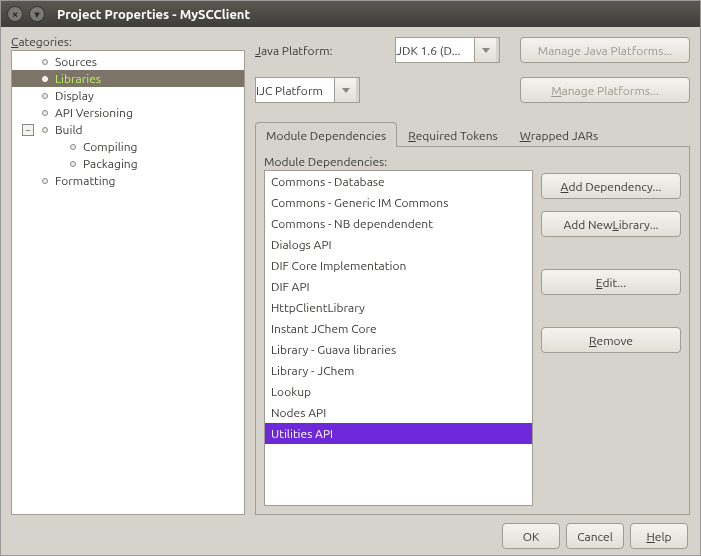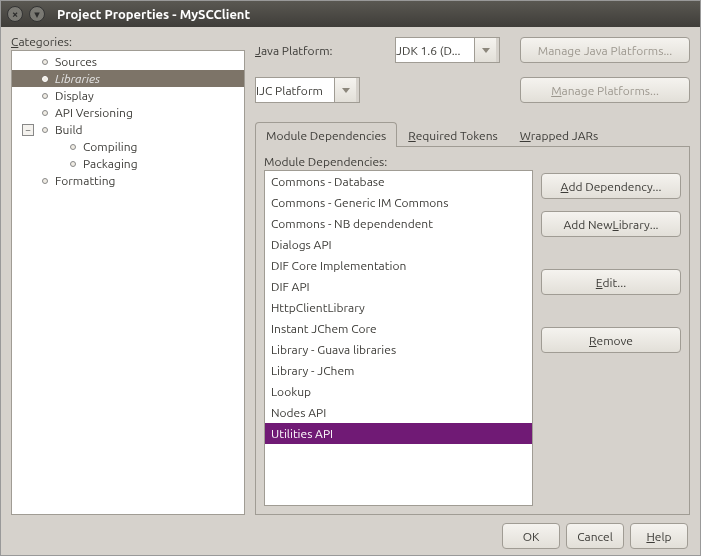--- a/index.html
+++ b/index.html
@@ -16,21 +16,21 @@
 
 .categories { width: 234px; display: flex; flex-direction: column; }
 .categories-label { margin-bottom: 2px; }
 .tree-wrap { border: 1px solid #a09c94; background: #fff; flex: 1; overflow: auto; padding: 2px 0; }
 .tree-row { display: flex; align-items: center; height: 17px; padding-left: 6px; cursor: pointer; }
 .tree-row.depth1 { padding-left: 28px; }
 .tree-row.depth2 { padding-left: 56px; }
 .tree-expander { width: 12px; height: 12px; border: 1px solid #888; background: #f4f2ee; font-size: 10px; line-height: 10px; text-align: center; margin-right: 6px; color: #555; }
 .tree-bullet { width: 6px; height: 6px; border-radius: 3px; border: 1px solid #888; background: #f0ece4; margin-right: 7px; margin-left: 2px; }
 .tree-label { font-size: 12px; }
-.tree-row.selected { background: #7d7468; color: #e5e5e5; font-style: italic; }
+.tree-row.selected { background: #7d7468; color: #bef264; }
 .tree-row.selected .tree-bullet { border-color: #fff; }
 
 .right-pane { flex: 1; display: flex; flex-direction: column; padding-top: 2px; min-width: 0; }
 .form-row { display: flex; align-items: center; margin-bottom: 14px; }
 .form-row .flabel { width: 140px; }
 .form-row .combo { display: flex; height: 26px; border: 1px solid #a09c94; }
 .combo-text { padding: 0 0; display: flex; align-items: center; background: #fff; width: 78px; white-space: nowrap; overflow: hidden; }
 .combo-arrow { width: 22px; background: linear-gradient(#f5f3ef, #e2dfd8); border-left: 1px solid #a09c94; display: flex; align-items: center; justify-content: center; }
 .combo-arrow .tri { width: 0; height: 0; border-left: 4px solid transparent; border-right: 4px solid transparent; border-top: 5px solid #8c877c; }
 .btn { height: 26px; border: 1px solid #a09c94; background: linear-gradient(#f5f3ef,#e2dfd8); border-radius: 4px; padding: 0 10px; font-size: 12px; color: #3c3b37; display: flex; align-items: center; justify-content: center; cursor: pointer; }
@@ -42,21 +42,21 @@
 .tab { padding: 6px 10px 5px; border: 1px solid transparent; border-bottom: none; cursor: pointer; color: #3c3b37; position: relative; top: 1px; }
 .tab.active { border-color: #a09c94; background: #d6d2cc; border-top-left-radius: 4px; border-top-right-radius: 4px; }
 .tab .ul { text-decoration: underline; }
 
 .tab-body { border: 1px solid #a09c94; border-top: none; padding: 8px; flex: 1; display: flex; flex-direction: column; min-height: 0; }
 .dep-panel { display: flex; gap: 8px; flex: 1; min-height: 0; }
 .dep-left { flex: 1; display: flex; flex-direction: column; min-height: 0; }
 .dep-list-label { margin-bottom: 2px; }
 .dep-list { border: 1px solid #a09c94; background: #fff; flex: 1; overflow: auto; }
 .dep-item { padding: 2px 6px; height: 21px; display: flex; align-items: center; cursor: pointer; }
-.dep-item.selected { background: #701a75; color: #fff; }
+.dep-item.selected { background: #6d28d9; color: #fff; }
 .dep-right { width: 140px; display: flex; flex-direction: column; gap: 12px; padding-top: 18px; }
 .dep-right .btn { width: 100%; }
 .dep-right .spacer { height: 8px; }
 
 .footer { display: flex; justify-content: flex-end; gap: 6px; padding: 8px 2px 2px; }
 .footer .btn { min-width: 58px; }
 
 .ul-first::first-letter { text-decoration: underline; }
 </style>
 </head>

